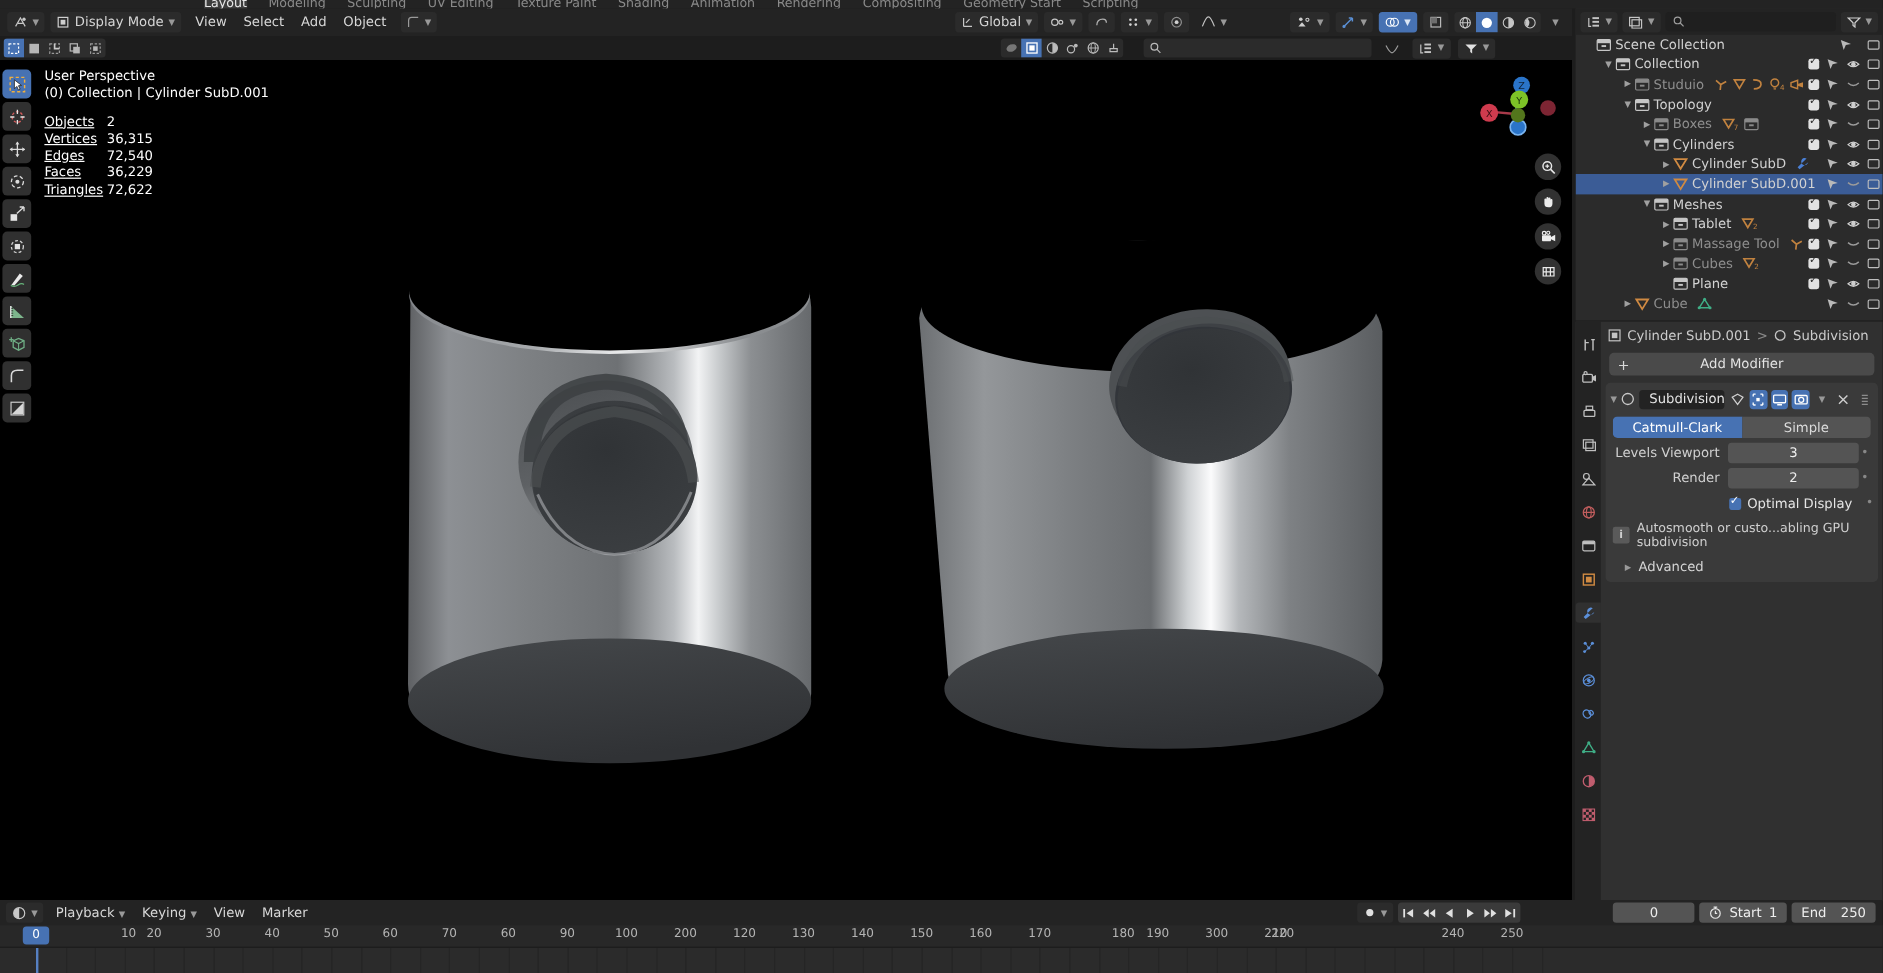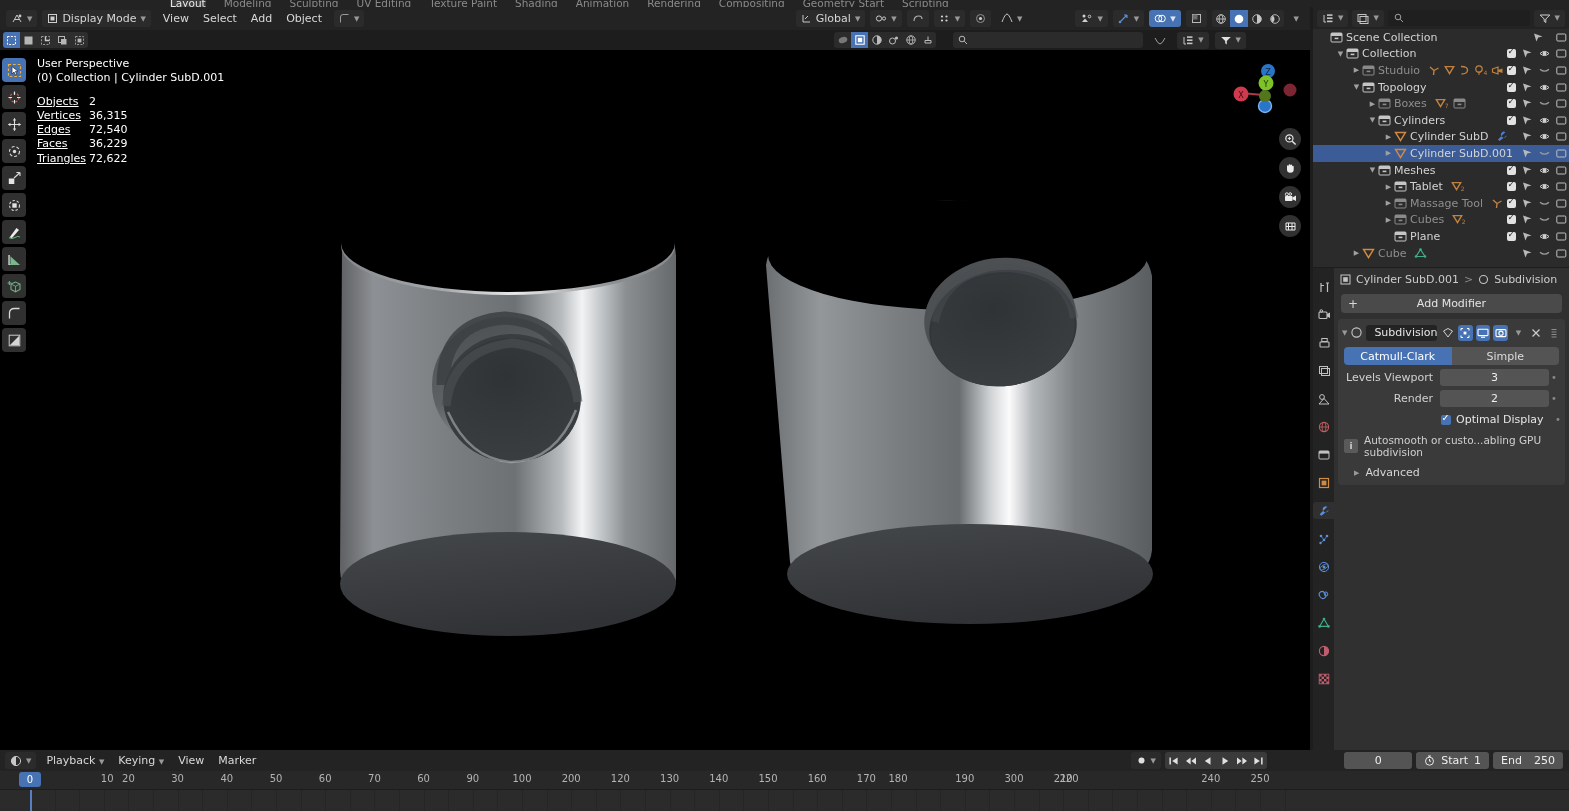--- a/index.html
+++ b/index.html
@@ -1400,21 +1400,21 @@
       <div class="tick" style="left: 423.6px;">60</div>
       <div class="tick" style="left: 472.8px;">90</div>
       <div class="tick" style="left: 522px;">100</div>
       <div class="tick" style="left: 571.2px;">200</div>
       <div class="tick" style="left: 620.4px;">120</div>
       <div class="tick" style="left: 669.6px;">130</div>
       <div class="tick" style="left: 718.8px;">140</div>
       <div class="tick" style="left: 768px;">150</div>
       <div class="tick" style="left: 817.2px;">160</div>
       <div class="tick" style="left: 866.4px;">170</div>
-      <div class="tick" style="left: 898px;">180</div>
+      <div class="tick" style="left: 936px;">180</div>
       <div class="tick" style="left: 964.8px;">190</div>
       <div class="tick" style="left: 1014px;">300</div>
       <div class="tick" style="left: 1063.2px;">210</div>
       <div class="tick" style="left: 1069px;">220</div>
       <div class="tick" style="left: 1161.6px; margin-top: 19px;">230</div>
       <div class="tick" style="left: 1210.8px;">240</div>
       <div class="tick" style="left: 1260px;">250</div>
       <div id="phlabel" style="left: 30px;">0</div>
     </div>
   <div id="tlbody">

